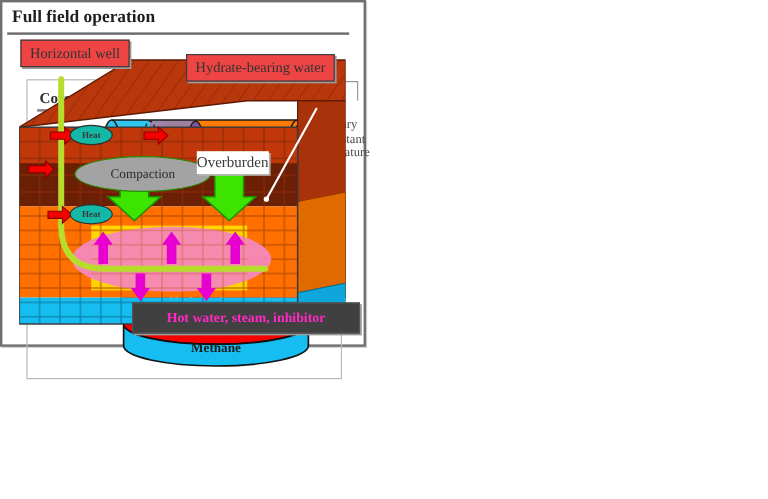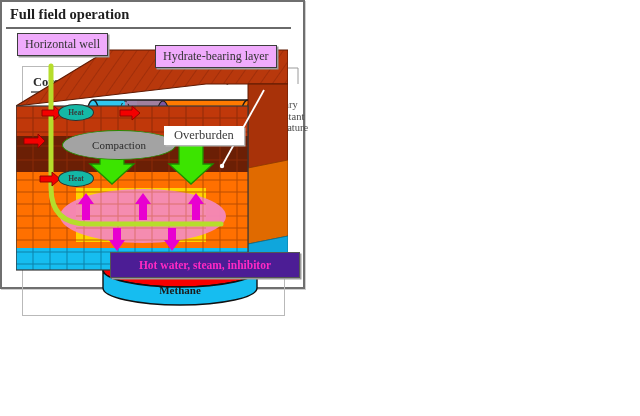--- a/index.html
+++ b/index.html
@@ -29,37 +29,37 @@
   
   #gas-arrow{left:24px;top:112px;width:60px;height:38px;}
 
   
   #drum{left:100px;top:208px;width:160px;height:104px;}
 
   
   #field-panel{left:317px;top:45px;width:305px;height:289px;
                border:2px solid #6f6f6f;box-sizing:border-box;background:#fff;
                box-shadow:1px 1px 0 #cfcfcf;}
-  .callout{position:absolute;background:#f0abfc;border:1.5px solid #3d3d3d;
+  .callout{position:absolute;background:#ef4444;border:1.5px solid #3d3d3d;
            font-family:"Liberation Serif",serif;color:#333;white-space:nowrap;
            box-shadow:1.5px 1.5px 0 #9b9b9b;}
   .ttl-box{position:absolute;background:#fff;border-bottom:2px solid #6a6a6a;}
 
   
   #block{position:absolute;left:16px;top:48px;width:272px;height:225px;}
 
   .pill{position:absolute;border-radius:50%;display:flex;align-items:center;
         justify-content:center;font-family:"Liberation Serif",serif;}
   .pill-heat{background:#14b8a6;border:1.6px solid #2e2e2e;color:#3a3a3a;
              font-size:7.5px;font-weight:bold;}
   .pill-comp{background:#a3a3a3;border:1.6px solid #2a8a00;color:#2b2b2b;
              font-size:11px;}
 
   #hotbox{position:absolute;left:110px;top:252px;width:188px;height:24px;
-          background:#4c1d95;border:1.4px solid #555;box-shadow:1.5px 1.5px 0 #9b9b9b;
+          background:#404040;border:1.4px solid #555;box-shadow:1.5px 1.5px 0 #9b9b9b;
           display:flex;align-items:center;justify-content:center;}
   #hotbox span{color:#ff29c3;font-weight:bold;font-size:11.5px;
                font-family:"Liberation Serif",serif;white-space:nowrap;}
 </style>
 </head>
 <body>
 
 <div class="abs" style="left:18px;top:170px;">
   <div class="vtext">Depressurizing</div>
 </div>
@@ -264,24 +264,24 @@
   </div>
   <div class="pill pill-comp" style="left:62px;top:130px;width:112px;height:28px;">
     <span>Compaction</span>
   </div>
 
   <div class="callout" style="left:17px;top:33px;padding:3px 7px;font-size:12px;">
     <span>Horizontal well</span>
   </div>
 
   <div class="callout" style="left:155px;top:45px;padding:3px 7px;font-size:12px;">
-    <span>Hydrate-bearing layer</span>
-  </div>
-
-  <div class="abs" style="left:164px;top:126px;background:#fff;padding:2px 10px;font-size:12.5px;
+    <span>Hydrate-bearing water</span>
+  </div>
+
+  <div class="abs" style="left:164px;top:126px;background:#fff;padding:2px 0;font-size:12.5px;
               color:#3a3a3a;font-family:'Liberation Serif',serif;
               box-shadow:1.5px 1.5px 0 #b5b5b5;">
     <span>Overburden</span>
   </div>
 
   <div id="hotbox">
     <span>Hot water, steam, inhibitor</span>
   </div>
 
 </div>

